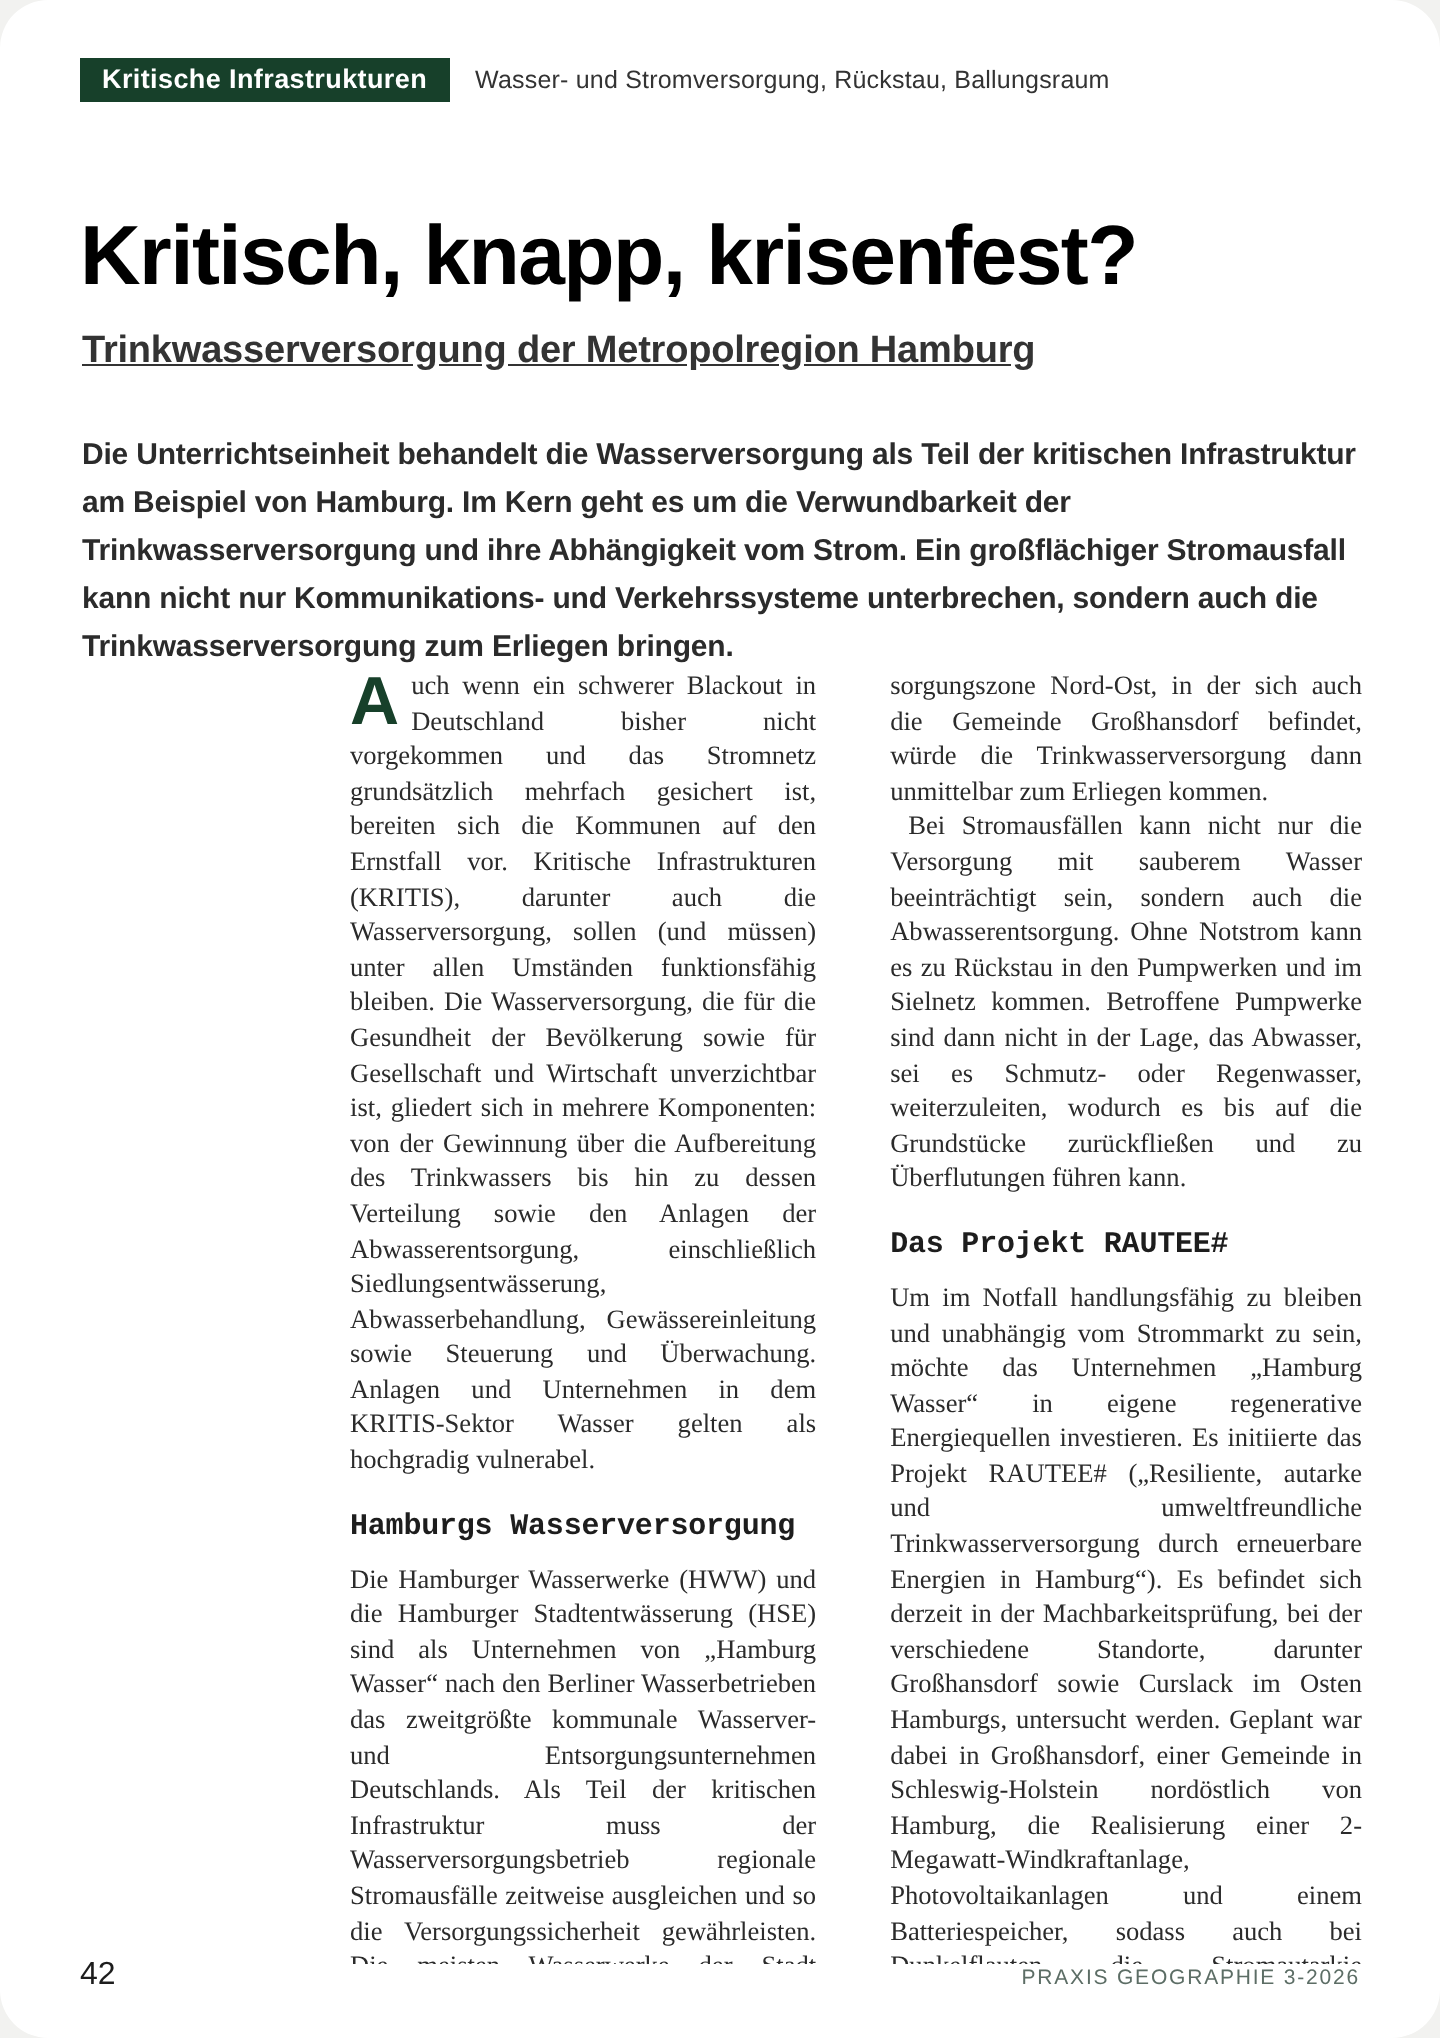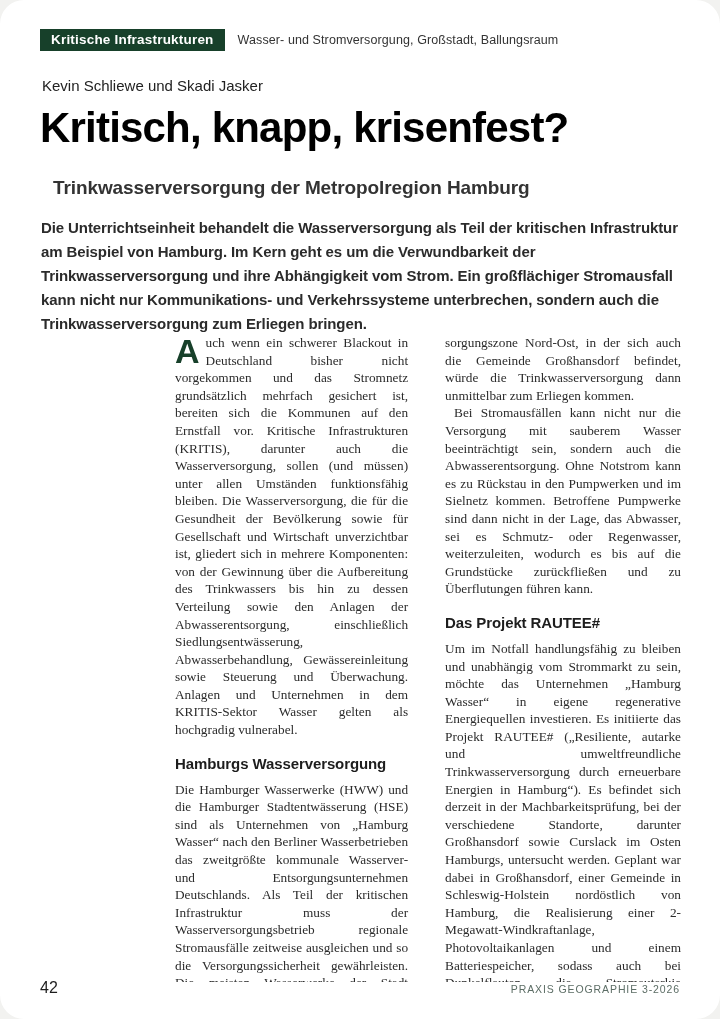--- a/index.html
+++ b/index.html
@@ -39,24 +39,25 @@
   .title{
     position:absolute;left:40px;top:104px;right:40px;
     margin:0;
     color:#000000;
     font-size:42px;font-weight:bold;
     letter-spacing:-0.8px;
     line-height:48px;
   }
   .subtitle{
     position:absolute;left:41px;top:165px;right:40px;
-    margin:12px;
+    margin:0;
     color:#333333;
     font-size:19px;font-weight:bold;
     letter-spacing:-0.1px;
+    text-decoration:underline;
   }
   .intro{
     position:absolute;left:41px;top:216px;width:640px;
     margin:0;
     color:#2b2b2b;
     font-size:15px;font-weight:bold;
     line-height:24px;
     letter-spacing:-0.1px;
   }
   
@@ -84,21 +85,21 @@
     float:left;
     font-family:"Liberation Sans",sans-serif;
     font-weight:bold;
     font-size:34px;
     line-height:28px;
     color:#17402a;
     margin:3px 6px 0 0;
   }
   .body-h{
     margin:16px 0 9px 0;
-    font-family:Liberation Sans, sans-serif;
+    font-family:Liberation Mono, monospace;
     font-size:15px;font-weight:bold;
     color:#1d1d1d;
     letter-spacing:-0.1px;
   }
   
   .footer{
     position:absolute;left:40px;right:40px;top:979px;
     display:flex;justify-content:space-between;align-items:baseline;
   }
   .page-number{color:#1d1d1d;font-size:16px;}
@@ -106,24 +107,23 @@
     color:#5c6d65;font-size:10.5px;letter-spacing:.9px;margin-left:20px;
   }
 </style>
 </head>
 <body>
 
 <div class="page">
 
   <div class="kicker-row">
     <span class="kicker-badge">Kritische Infrastrukturen</span>
-    <span class="kicker-topics">Wasser- und Stromversorgung, Großstadt, Ballungsraum</span>
+    <span class="kicker-topics">Wasser- und Stromversorgung, Rückstau, Ballungsraum</span>
   </div>
 
-  <div class="authors">Kevin Schliewe und Skadi Jasker</div>
 
   <h1 class="title">Kritisch, knapp, krisenfest?</h1>
 
   <h2 class="subtitle">Trinkwasserversorgung der Metropolregion Hamburg</h2>
 
   <p class="intro">Die Unterrichtseinheit behandelt die Wasserversorgung als Teil der kritischen Infrastruktur am Beispiel von Hamburg. Im Kern geht es um die Verwundbarkeit der Trinkwasserversorgung und ihre Abhängigkeit vom Strom. Ein großflächiger Stromausfall kann nicht nur Kommunikations- und Verkehrssysteme unterbrechen, sondern auch die Trinkwasserversorgung zum Erliegen bringen.</p>
 
   <div class="article">
 
     <div class="col col-left">

